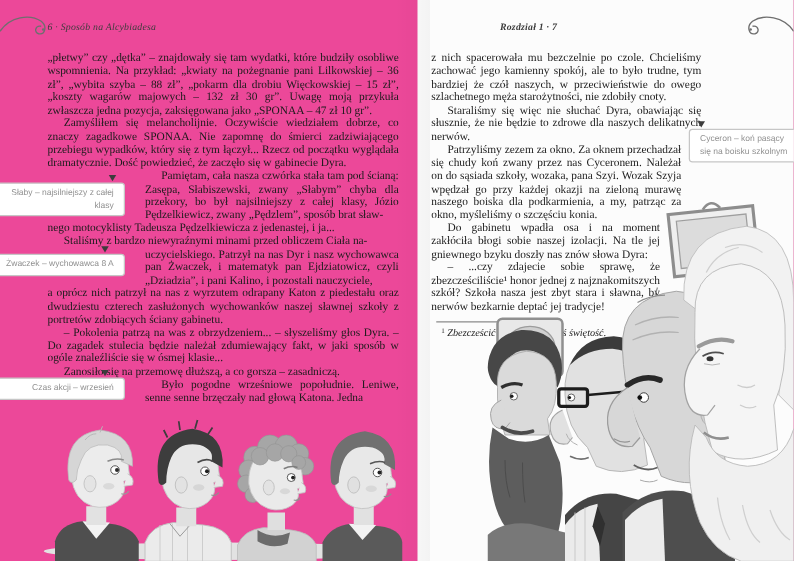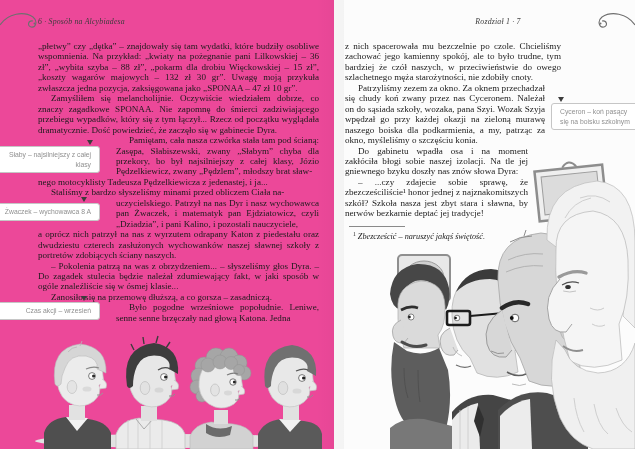--- a/index.html
+++ b/index.html
@@ -3,21 +3,21 @@
 <meta charset="utf-8">
 <style>
   html,body{margin:0;padding:0;background:#9a9a9a;}
   .spread{position:relative;width:635px;height:449px;background:#ec4899;overflow:hidden;
           font-family:"Liberation Serif",serif;color:#1b1b1b;padding-left:47px;}
   .rightbg{position:absolute;left:334px;top:0;width:301px;height:449px;background:#fcfcfc;}
   .spine{position:absolute;left:316px;top:0;width:28px;height:449px;
          background:linear-gradient(to right,rgba(0,0,0,0),rgba(0,0,0,0.035));}
   .header{position:absolute;top:17px;font-size:7.8px;font-style:italic;color:#3c3c3c;letter-spacing:.2px;}
   .header-left{left:38px;}
-  .header-right{left:400px;width:196px;text-align:center;}
+  .header-right{left:400px;width:196px;text-align:left;font-weight:bold;}
   .fl{position:absolute;top:7px;}
   .fl-left{left:0;}
   .fl-right{left:591px;}
   .col{position:absolute;top:41px;text-align:justify;font-size:9.1px;line-height:10.45px;}
   .col-left{left:38px;width:281px;}
   .col-right{left:345px;width:216px;}
   .seg{margin:0;}
   .ind{text-indent:13px;}
   .nL{margin-left:78px;}
   .nR3{margin-right:16px;}
@@ -57,45 +57,46 @@
   <div class="header header-left">6 · Sposób na Alcybiadesa</div>
   <svg class="fl fl-right" width="44" height="26" viewBox="0 0 44 26">
     <path d="M44,18 C36,6 20,4 11,10 C6,14 8,21 13,20 C17,19 16,13 11,14" stroke="#6f6f6f" stroke-width="1.1" fill="none"></path>
     <circle cx="9.5" cy="16.5" r="1" fill="#6f6f6f"></circle>
   </svg>
   <div class="header header-right">Rozdział 1 · 7</div>
 
   <div class="col col-left">
     <p class="seg">„płetwy” czy „dętka” – znajdowały się tam wydatki, które budziły osobliwe wspomnienia. Na przykład: „kwiaty na pożegnanie pani Lilkowskiej – 36 zł”, „wybita szyba – 88 zł”, „pokarm dla drobiu Więckowskiej – 15 zł”, „koszty wagarów majowych – 132 zł 30 gr”. Uwagę moją przykuła zwłaszcza jedna pozycja, zaksięgowana jako „SPONAA – 47 zł 10 gr”.</p>
     <p class="seg ind">Zamyśliłem się melancholijnie. Oczywiście wiedziałem dobrze, co znaczy zagadkowe SPONAA. Nie zapomnę do śmierci zadziwiającego przebiegu wypadków, który się z tym łączył... Rzecz od początku wyglądała dramatycznie. Dość powiedzieć, że zaczęło się w gabinecie Dyra.</p>
-    <p class="seg ind nL">Pamiętam, cała nasza czwórka stała tam pod ścianą: Zasępa, Słabiszewski, zwany „Słabym” chyba dla przekory, bo był najsilniejszy z całej klasy, Józio Pędzelkiewicz, zwany „Pędzlem”, młodszy brat sław-</p>
+    <p class="seg ind nL">Pamiętam, cała nasza czwórka stała tam pod ścianą: Zasępa, Słabiszewski, zwany „Słabym” chyba dla przekory, bo był najsilniejszy z całej klasy, Józio Pędzelkiewicz, zwany „Pędzlem”, sposób brat sław-</p>
     <p class="seg">nego motocyklisty Tadeusza Pędzelkiewicza z jedenastej, i ja...</p>
-    <p class="seg ind">Staliśmy z bardzo słyszeliśmy minami przed obliczem Ciała na-</p>
+    <p class="seg ind">Staliśmy z bardzo niewyraźnymi minami przed obliczem Ciała na-</p>
     <p class="seg nL">uczycielskiego. Patrzył na nas Dyr i nasz wychowawca pan Żwaczek, i matematyk pan Ejdziatowicz, czyli „Dziadzia”, i pani Kalino, i pozostali nauczyciele,</p>
-    <p class="seg">a oprócz nich patrzył na nas z wyrzutem odrapany Katon z piedestału oraz dwudziestu czterech zasłużonych wychowanków naszej sławnej szkoły z portretów zdobiących ściany naszych.</p>
+    <p class="seg">a oprócz nich patrzył na nas z wyrzutem odrapany Katon z piedestału oraz dwudziestu czterech zasłużonych wychowanków naszej sławnej szkoły z portretów zdobiących ściany gabinetu.</p>
     <p class="seg ind">– Pokolenia patrzą na was z obrzydzeniem... – słyszeliśmy głos Dyra. – Do zagadek stulecia będzie należał zdumiewający fakt, w jaki sposób w ogóle znaleźliście się w ósmej klasie...</p>
     <p class="seg ind">Zanosiło się na przemowę dłuższą, a co gorsza – zasadniczą.</p>
     <p class="seg ind nL">Było pogodne wrześniowe popołudnie. Leniwe, senne senne brzęczały nad głową Katona. Jedna</p>
   </div>
 
   <div class="mnote mn1">
     <span class="ptr"></span>
     <span>Słaby – najsilniejszy z całej klasy</span>
   </div>
   <div class="mnote mn2">
     <span class="ptr"></span>
     <span>Żwaczek – wychowawca 8 A</span>
   </div>
   <div class="mnote mn3">
     <span class="ptr"></span>
     <span>Czas akcji – wrzesień</span>
   </div>
 
   <div class="col col-right">
     <p class="seg">z nich spacerowała mu bezczelnie po czole. Chcieliśmy zachować jego kamienny spokój, ale to było trudne, tym bardziej że czół naszych, w przeciwieństwie do owego szlachetnego męża starożytności, nie zdobiły cnoty.</p>
+    <p class="seg ind">Staraliśmy się więc nie słuchać Dyra, obawiając się słusznie, że nie będzie to zdrowe dla naszych delikatnych nerwów.</p>
     <p class="seg ind nR3">Patrzyliśmy zezem za okno. Za oknem przechadzał się chudy koń zwany przez nas Cyceronem. Należał on do sąsiada szkoły, wozaka, pana Szyi. Wozak Szyja wpędzał go przy każdej okazji na zieloną murawę naszego boiska dla podkarmienia, a my, patrząc za okno, myśleliśmy o szczęściu konia.</p>
     <p class="seg ind nR">Do gabinetu wpadła osa i na moment zakłóciła błogi sobie naszej izolacji. Na tle jej gniewnego bzyku doszły nas znów słowa Dyra:</p>
     <p class="seg ind nR">– ...czy zdajecie sobie sprawę, że zbezcześciliście¹ honor jednej z najznakomitszych szkół? Szkoła nasza jest zbyt stara i sławna, by nerwów bezkarnie deptać jej tradycje!</p>
     <div class="fnblock">
       <div class="fnrule"></div>
       <div class="fn">
         <span class="fnm">1</span>
         <span>Zbezcześcić – naruszyć jakąś świętość.</span>
       </div>
     </div>

